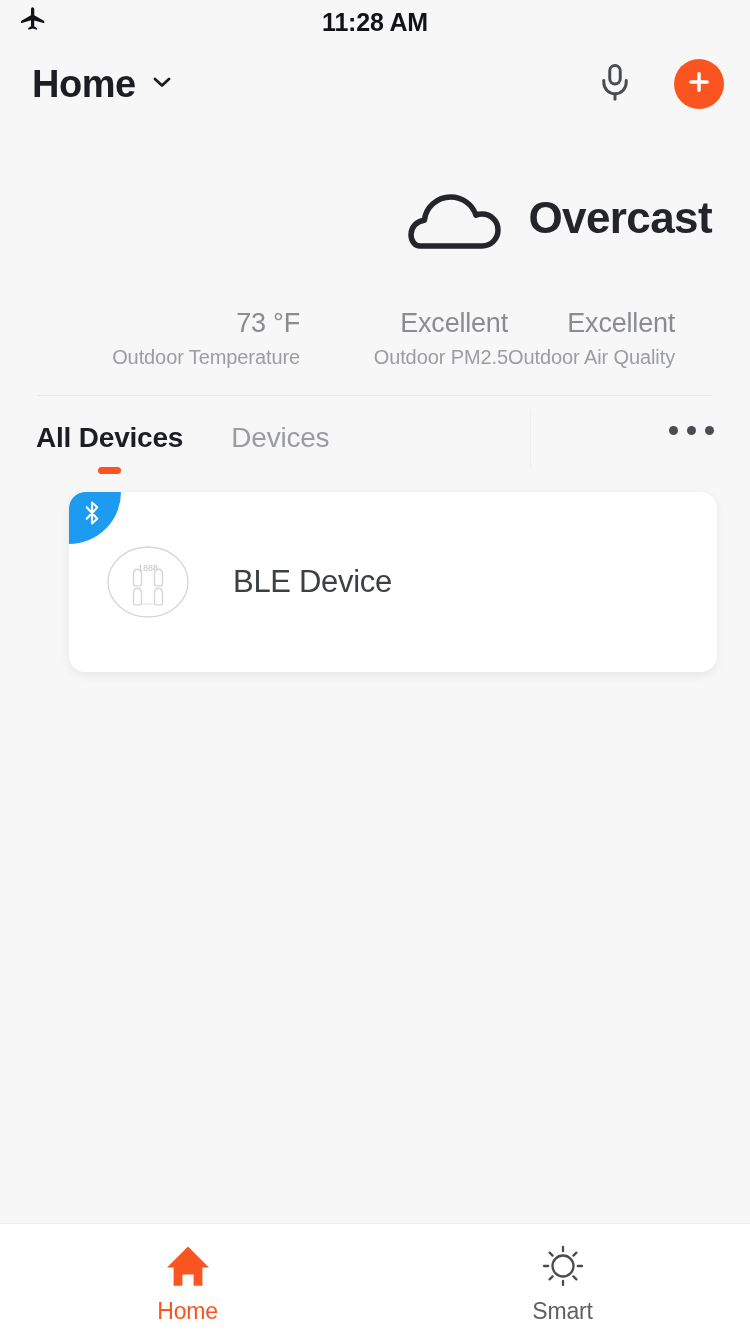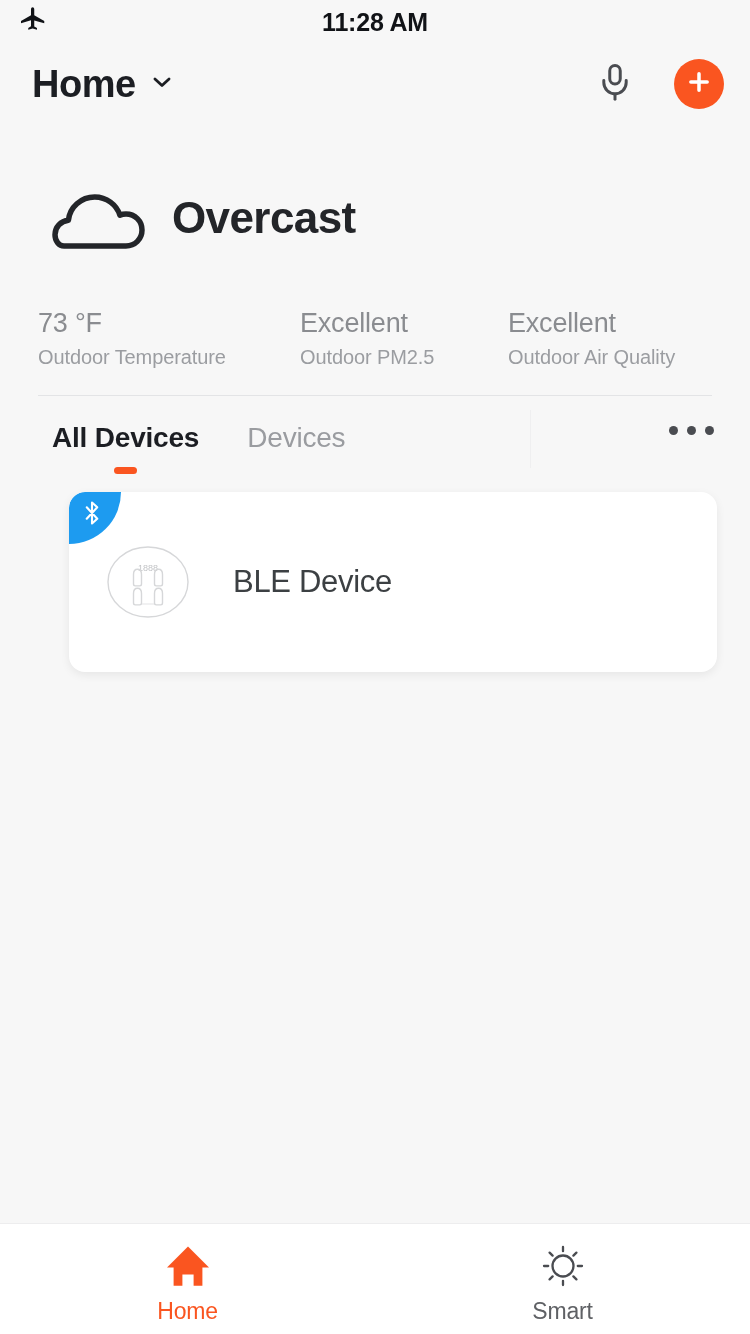--- a/index.html
+++ b/index.html
@@ -125,34 +125,36 @@
   }
 
   
   .weather {
     padding: 56px 38px 0 38px;
   }
   .weather-main {
     display: flex;
     align-items: center;
     gap: 16px;
+    justify-content: flex-end;
   }
   .weather-text {
     font-size: 44px;
     font-weight: bold;
     color: #232529;
     letter-spacing: -0.6px;
   }
   .weather-stats {
     display: flex;
     margin-top: 52px;
     padding-bottom: 26px;
   }
   .stat {
     flex: 0 0 auto;
+    text-align: right;
   }
   .stat:nth-child(1) { width: 262px; }
   .stat:nth-child(2) { width: 208px; }
   .stat-value {
     font-size: 27px;
     color: #8A8C90;
     line-height: 1.15;
     letter-spacing: -0.2px;
   }
   .stat-label {
@@ -164,21 +166,21 @@
   .divider {
     height: 1px;
     background: #E3E4E6;
     margin: 0 38px;
   }
 
   
   .tabs-row {
     display: flex;
     align-items: flex-start;
-    padding: 26px 0 0 16px;
+    padding: 26px 0 0 0;
     position: relative;
     height: 74px;
     box-sizing: border-box;
   }
   .tabs {
     display: flex;
     align-items: flex-start;
     padding-left: 36px;
     gap: 48px;
   }

